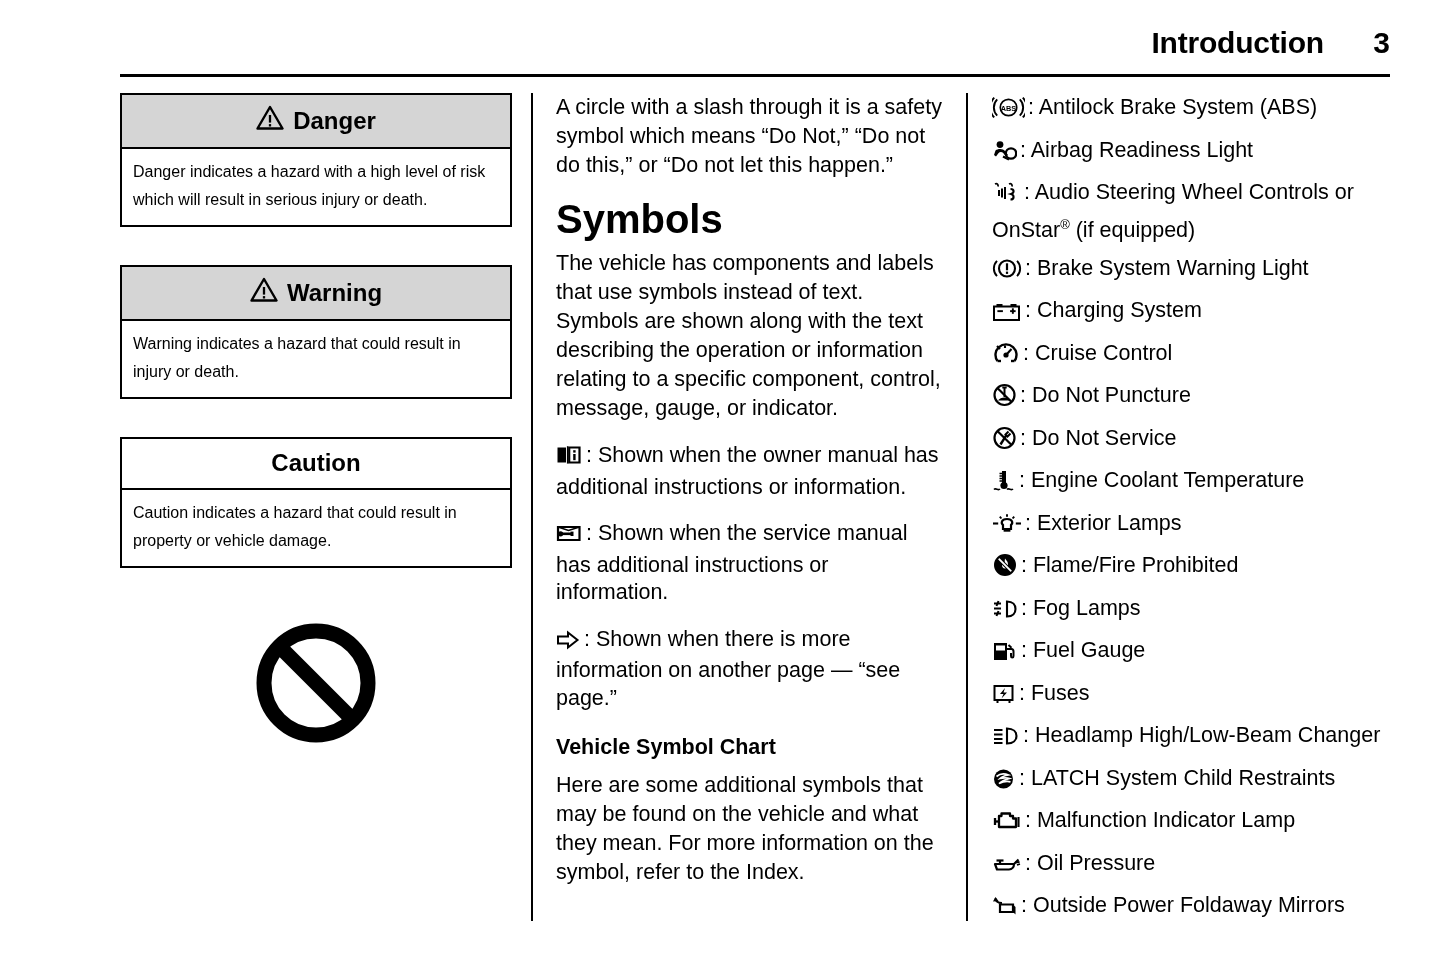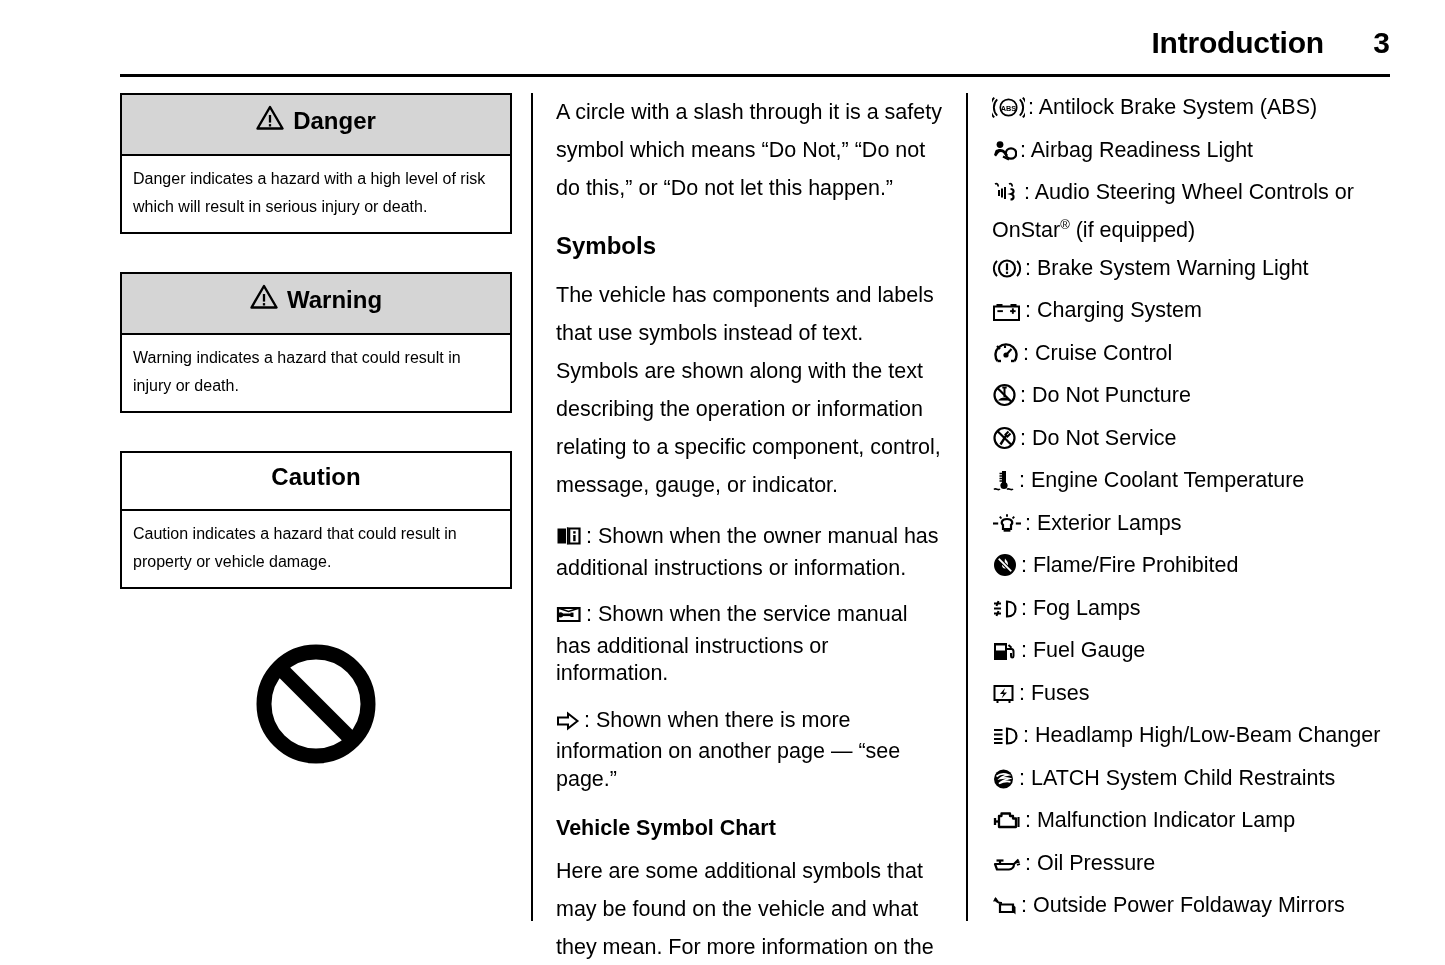--- a/index.html
+++ b/index.html
@@ -71,21 +71,21 @@
   .alert-box {
     border: 2px solid #000;
     margin-bottom: 38px;
     background: #fff;
   }
   .alert-head {
     border-bottom: 2px solid #000;
     text-align: center;
     font-size: 24px;
     font-weight: bold;
-    padding: 10px 0 18px 0;
+    padding: 10px 0 11px 0;
     display: flex;
     align-items: center;
     justify-content: center;
     gap: 9px;
   }
   .alert-head.shaded { background: #d5d5d5; }
   .alert-head.plain  { background: #ffffff; }
   .alert-body {
     font-size: 16px;
     line-height: 28px;
@@ -96,25 +96,25 @@
   
   .prohibit-wrap {
     margin-top: 52px;
     display: flex;
     justify-content: center;
   }
 
   
   .para {
     font-size: 21.5px;
-    line-height: 38px;
+    line-height: 29px;
     margin: 0 0 19px 0;
   }
   h2.sec-title {
-    font-size: 24px;
+    font-size: 40px;
     font-weight: bold;
     margin: 22px 0 13px 0;
     line-height: 34px;
   }
   h3.sub-title {
     font-size: 21.5px;
     font-weight: bold;
     margin: 22px 0 11px 0;
     line-height: 26px;
   }

